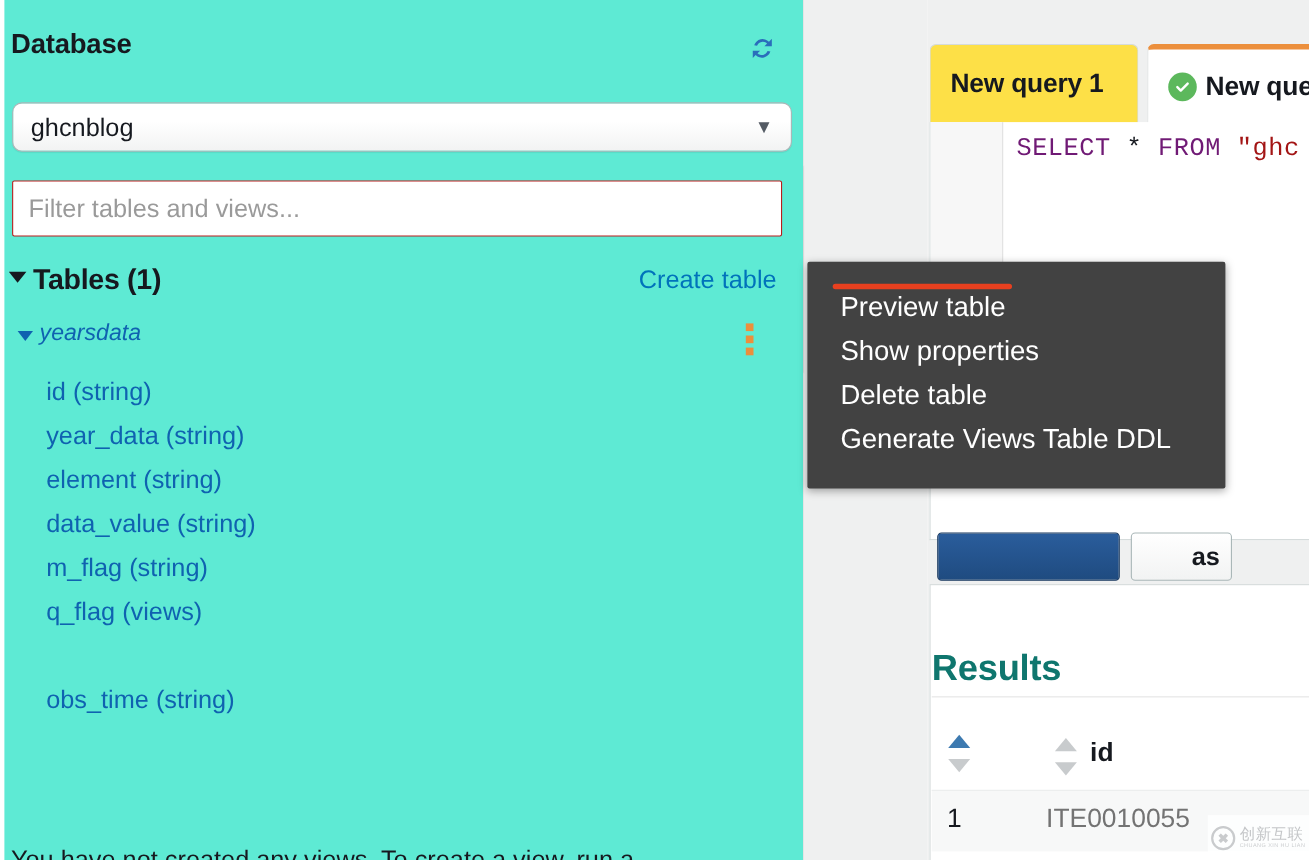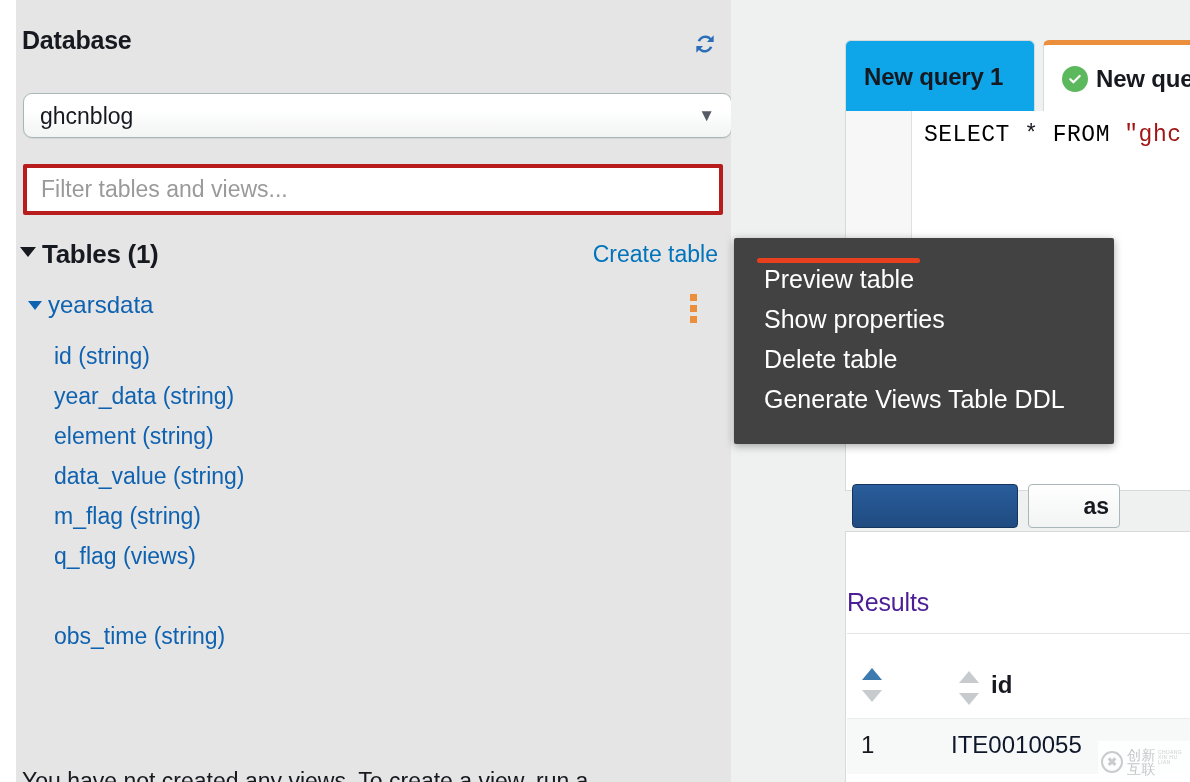--- a/index.html
+++ b/index.html
@@ -6,22 +6,22 @@
   html, body {
     width: 1190px; height: 782px;
     overflow: hidden;
     font-family: "Liberation Sans", sans-serif;
     background: #ffffff;
   }
   #root { position: relative; width: 1190px; height: 782px; overflow: hidden; background:#ffffff; }
 
   
   #sidebar {
-    position: absolute; left: 16px; top: 0; width: 731px; height: 782px;
-    background: #e5e5e5; overflow: hidden;
+    position: absolute; left: 4px; top: 0; width: 731px; height: 782px;
+    background: #5eead4; overflow: hidden;
   }
   #sidebar-scroll-track {
     position: absolute; left: 726px; top: 0; width: 5px; height: 782px;
     background: #f1f1f1; border-left: 1px solid #e4e4e4;
   }
   #sidebar-scroll-thumb {
     position: absolute; left: 726px; top: 150px; width: 5px; height: 190px;
     background: #d8d8d8; border-radius: 3px;
   }
 
@@ -49,21 +49,21 @@
     position: absolute; left: 16px; top: 9px;
     font-size: 23px; color: #16191f;
   }
   .db-select-caret {
     position: absolute; right: 16px; top: 13px;
     font-size: 17px; color: #545b64; line-height: 1;
   }
 
   .filter-input {
     position: absolute; left: 7px; top: 164px; width: 700px; height: 51px;
-    border: 4px solid #b91c1c; border-radius: 2px;
+    border: 1px solid #b91c1c; border-radius: 2px;
     background: #ffffff; font-size: 23px; color: #16191f;
     padding: 0 14px; font-family: "Liberation Sans", sans-serif;
     outline: none;
   }
   .filter-input::placeholder { color: #9a9a9a; }
 
   .section-head {
     position: absolute; left: 0; width: 720px; height: 30px;
   }
   .section-caret {
@@ -85,21 +85,21 @@
   .table-row { position: absolute; left: 0; top: 293px; width: 720px; height: 32px; }
   .table-caret {
     position: absolute; left: 12px; top: 8px;
     width: 0; height: 0;
     border-left: 7px solid transparent; border-right: 7px solid transparent;
     border-top: 9px solid #0f62b0;
     cursor: pointer;
   }
   .table-name {
     position: absolute; left: 32px; top: -2px;
-    font-size: 24px; color: #0f62b0; cursor: pointer;
+    font-size: 21px; color: #0f62b0; cursor: pointer; font-style: italic;
   }
   .kebab {
     position: absolute; right: 32px; top: -2px; width: 22px; height: 34px;
     cursor: pointer; display: flex; flex-direction: column;
     align-items: center; justify-content: center; gap: 4px;
   }
   .kebab i { display: block; width: 7px; height: 7px; background: #ec8f3c; }
 
   .col-item {
     position: absolute; left: 38px;
@@ -124,21 +124,21 @@
   }
 
   .tabbar { position: absolute; left: 0; top: 40px; height: 72px; width: 400px; }
   .qtab {
     position: absolute; top: 0; height: 72px;
     border-radius: 6px 6px 0 0;
     display: flex; align-items: center; cursor: pointer;
   }
   .qtab.inactive {
     left: 2px; width: 190px;
-    background: #0ea5e9; border: 1px solid #d5dbdb; border-bottom: none;
+    background: #fde047; border: 1px solid #d5dbdb; border-bottom: none;
   }
   .qtab.inactive .qtab-label {
     font-size: 24px; font-weight: bold; color: #16191f;
     padding-left: 18px; letter-spacing: -0.2px;
   }
   .qtab.active {
     left: 200px; width: 230px;
     background: #ffffff; border: 1px solid #d5dbdb; border-bottom: none;
     border-top: 5px solid #ec8f3c;
   }
@@ -159,21 +159,21 @@
   }
   #gutter {
     position: absolute; left: 0; top: 0; width: 66px; height: 190px;
     background: #f7f7f7; border-right: 1px solid #e0e0e0;
   }
   #sql-line {
     position: absolute; left: 78px; top: 11px;
     font-family: "Liberation Mono", monospace; font-size: 23px;
     white-space: pre; letter-spacing: 0.5px;
   }
-  .kw { color: #000000; }
+  .kw { color: #701a75; }
   .op { color: #16191f; }
   .str { color: #a31515; }
 
   #run-btn {
     position: absolute; left: 6px; top: 373px; width: 166px; height: 44px;
     background: linear-gradient(to bottom,#2a5d9c 0%, #1f4b80 100%);
     border: 1px solid #15355c; border-radius: 4px;
   }
   #saveas-btn {
     position: absolute; left: 182px; top: 373px; width: 92px; height: 44px;
@@ -189,21 +189,21 @@
     position: absolute; left: 3px; top: 437px;
     font-size: 23px; color: #6a6f73; white-space: nowrap;
   }
 
   #results-card {
     position: absolute; left: 2px; top: 531px; width: 420px; height: 260px;
     background: #ffffff; border: 1px solid #d5dbdb;
   }
   #results-title {
     position: absolute; left: 1px; top: 56px;
-    font-size: 25px; font-weight: normal; color: #4c1d95; letter-spacing: -0.2px;
+    font-size: 33px; font-weight: bold; color: #0f766e; letter-spacing: -0.2px;
   }
   #results-divider {
     position: absolute; left: 1px; top: 101px; width: 420px; height: 1px;
     background: #e4e4e4;
   }
   .sort-ctl {
     position: absolute; width: 20px; height: 34px;
   }
   .sort-ctl .up, .sort-ctl .dn {
     position: absolute; left: 0; width: 0; height: 0;
@@ -219,21 +219,21 @@
   #row1 {
     position: absolute; left: 1px; top: 186px; width: 420px; height: 56px;
     background: #f7f8f8; border-top: 1px solid #eaeded;
   }
   #row1-num {
     position: absolute; left: 14px; top: 12px;
     font-size: 24px; color: #16191f;
   }
   #row1-id {
     position: absolute; left: 104px; top: 12px;
-    font-size: 24px; color: #0f172a; white-space: nowrap; text-align: center;
+    font-size: 24px; color: #737373; white-space: nowrap; text-align: center;
   }
 
   
   #ctx-menu {
     position: absolute; left: 734px; top: 207px; width: 380px; height: 206px;
     background: #424242; border-radius: 2px;
     box-shadow: 0 2px 8px rgba(0,0,0,0.35);
     z-index: 50;
     margin-top: 31px;
   }
@@ -254,21 +254,21 @@
     display: flex; align-items: center; gap: 4px;
     padding-left: 3px;
     z-index: 60;
   }
   #wm-logo {
     width: 22px; height: 22px; border-radius: 50%;
     border: 2.5px solid #c9cbcd;
     display: flex; align-items: center; justify-content: center;
     font-size: 12px; font-weight: bold; color: #c9cbcd; flex: none;
   }
-  #wm-text { display: flex; flex-direction: row; line-height: 1; }
+  #wm-text { display: flex; flex-direction: column; line-height: 1; }
   #wm-cn { font-size: 14px; color: #c4c6c8; letter-spacing: 0.5px; }
   #wm-py { font-size: 5px; color: #cdcfd1; letter-spacing: 0.4px; margin-top: 2px; }
 </style>
 </head>
 <body>
 
 <div id="root">
 
   <div id="sidebar">
 

